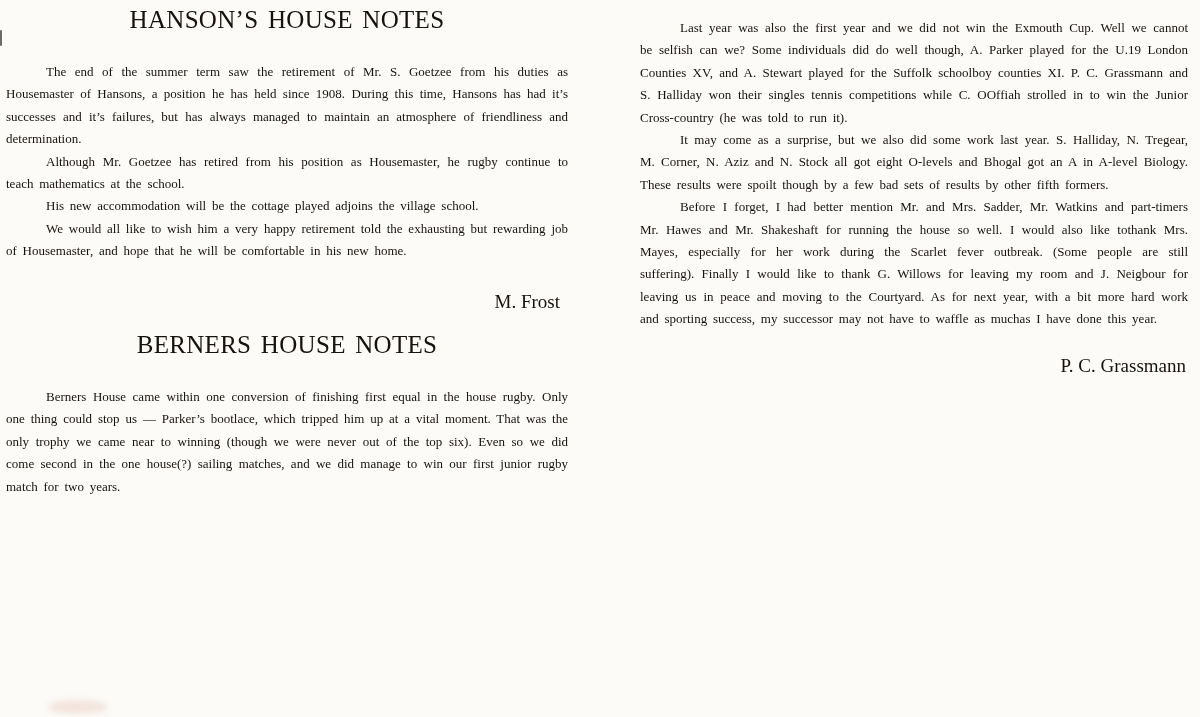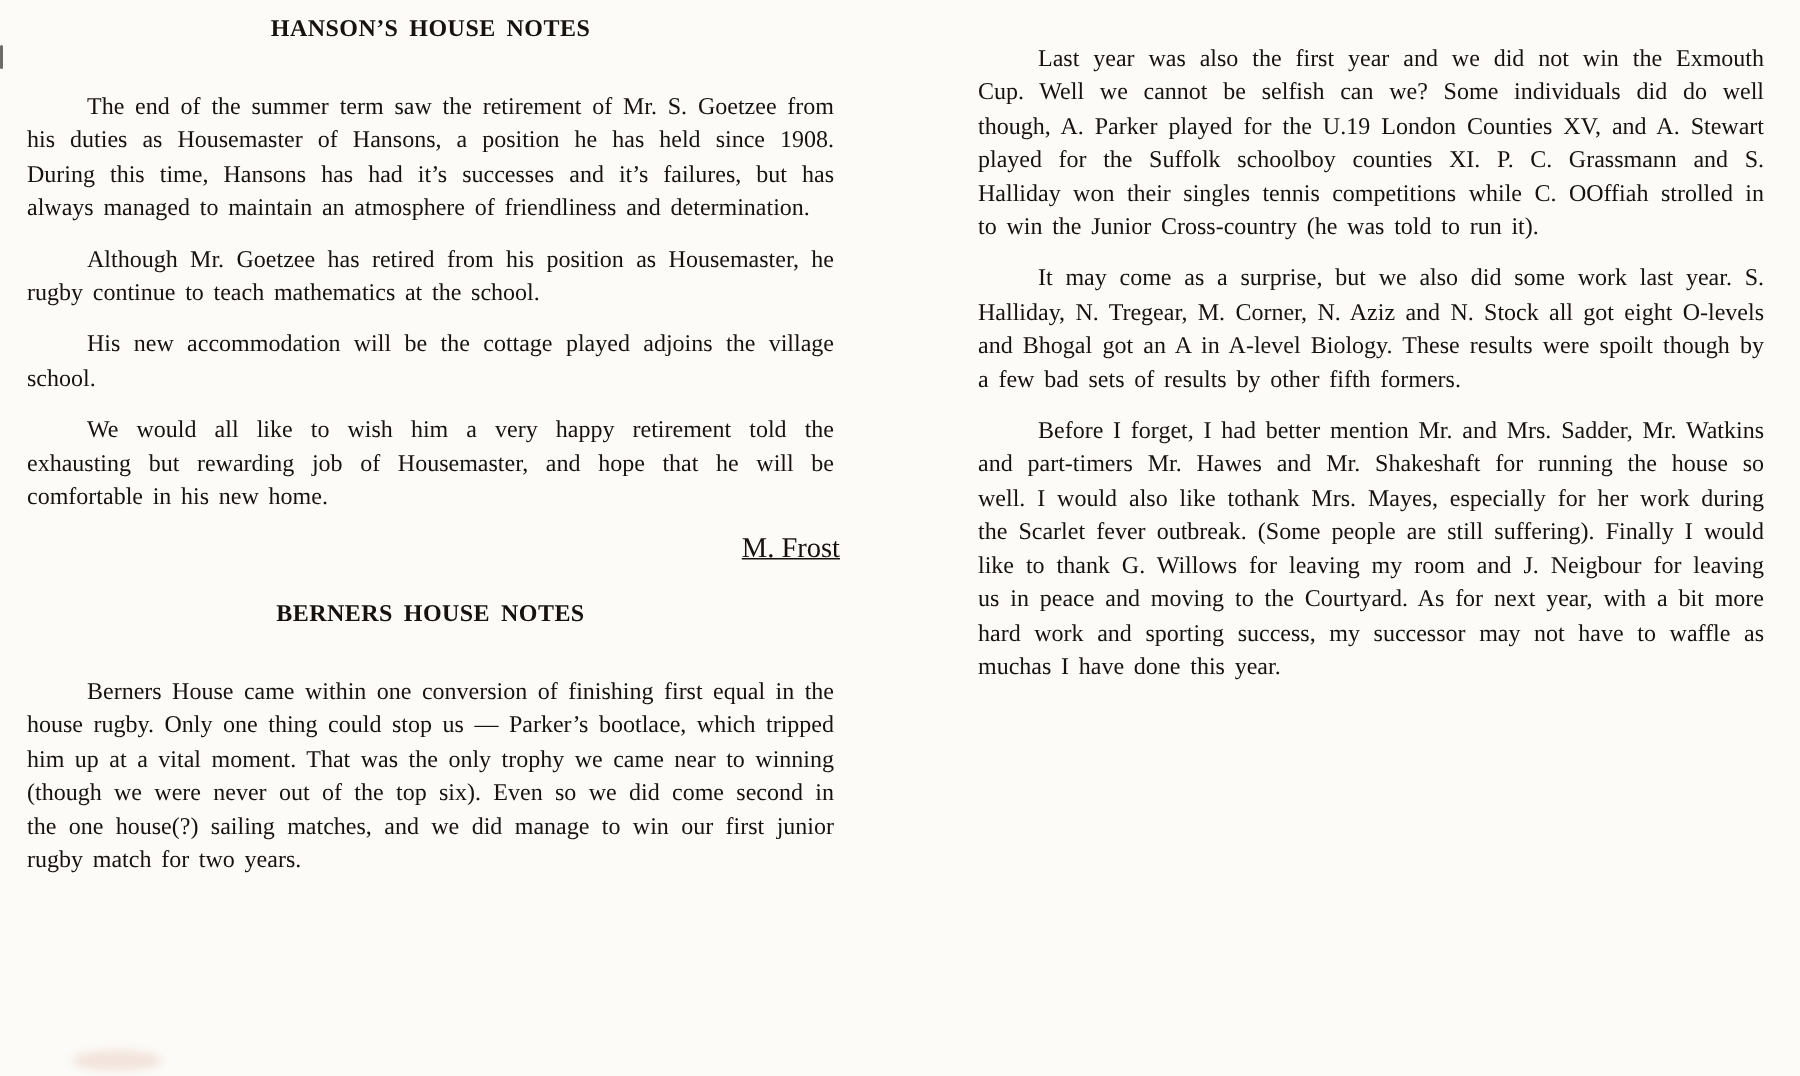--- a/index.html
+++ b/index.html
@@ -21,49 +21,48 @@
     box-sizing: border-box;
     width: 1200px;
   }
   .col {
     display: block;
   }
   .col-left  { width: 562px; }
   .col-right { width: 548px; margin-left: 72px; padding-top: 9px; }
 
   .section-heading {
-    font-size: 16px;
-    font-weight: bold;
+    font-size: 25px;
+    font-weight: normal;
     text-align: center;
     margin: 0 0 29px 0;
     letter-spacing: 0.3px;
     word-spacing: 3px;
     line-height: 24px;
   }
   .heading-berners {
     margin-top: 20px;
   }
   .body-para {
-    margin: 12px;
-    font-size: 16px;
+    margin: 0;
+    font-size: 13px;
     line-height: 22.4px;
     text-align: justify;
     text-indent: 40px;
     word-spacing: 2.5px;
   }
   .signature {
     font-size: 19px;
     line-height: 22.4px;
     text-align: right;
     margin: 0;
   }
   .signature-left {
-    margin-top: 9px;
+    margin-top: 28px;
     padding-right: 8px;
-    text-decoration: underline;
   }
   .signature-right {
     margin-top: 24px;
     padding-right: 2px;
   }
   
   .scan-mark-edge {
     position: absolute;
     left: 0;
     top: 30px;
@@ -107,16 +106,17 @@
     <p class="body-para">Berners House came within one conversion of finishing first equal in the house rugby. Only one thing could stop us — Parker’s bootlace, which tripped him up at a vital moment. That was the only trophy we came near to winning (though we were never out of the top six). Even so we did come second in the one house(?) sailing matches, and we did manage to win our first junior rugby match for two years.</p>
 
   </div>
 
   <div class="col col-right">
 
     <p class="body-para">Last year was also the first year and we did not win the Exmouth Cup. Well we cannot be selfish can we? Some individuals did do well though, A. Parker played for the U.19 London Counties XV, and A. Stewart played for the Suffolk schoolboy counties XI. P. C. Grassmann and S. Halliday won their singles tennis competitions while C. OOffiah strolled in to win the Junior Cross-country (he was told to run it).</p>
     <p class="body-para">It may come as a surprise, but we also did some work last year. S. Halliday, N. Tregear, M. Corner, N. Aziz and N. Stock all got eight O-levels and Bhogal got an A in A-level Biology. These results were spoilt though by a few bad sets of results by other fifth formers.</p>
     <p class="body-para">Before I forget, I had better mention Mr. and Mrs. Sadder, Mr. Watkins and part-timers Mr. Hawes and Mr. Shakeshaft for running the house so well. I would also like tothank Mrs. Mayes, especially for her work during the Scarlet fever outbreak. (Some people are still suffering). Finally I would like to thank G. Willows for leaving my room and J. Neigbour for leaving us in peace and moving to the Courtyard. As for next year, with a bit more hard work and sporting success, my successor may not have to waffle as muchas I have done this year.</p>
 
+    <p class="signature signature-right">P. C. Grassmann</p>
 
   </div>
 
 </div>
 
 </body></html>

